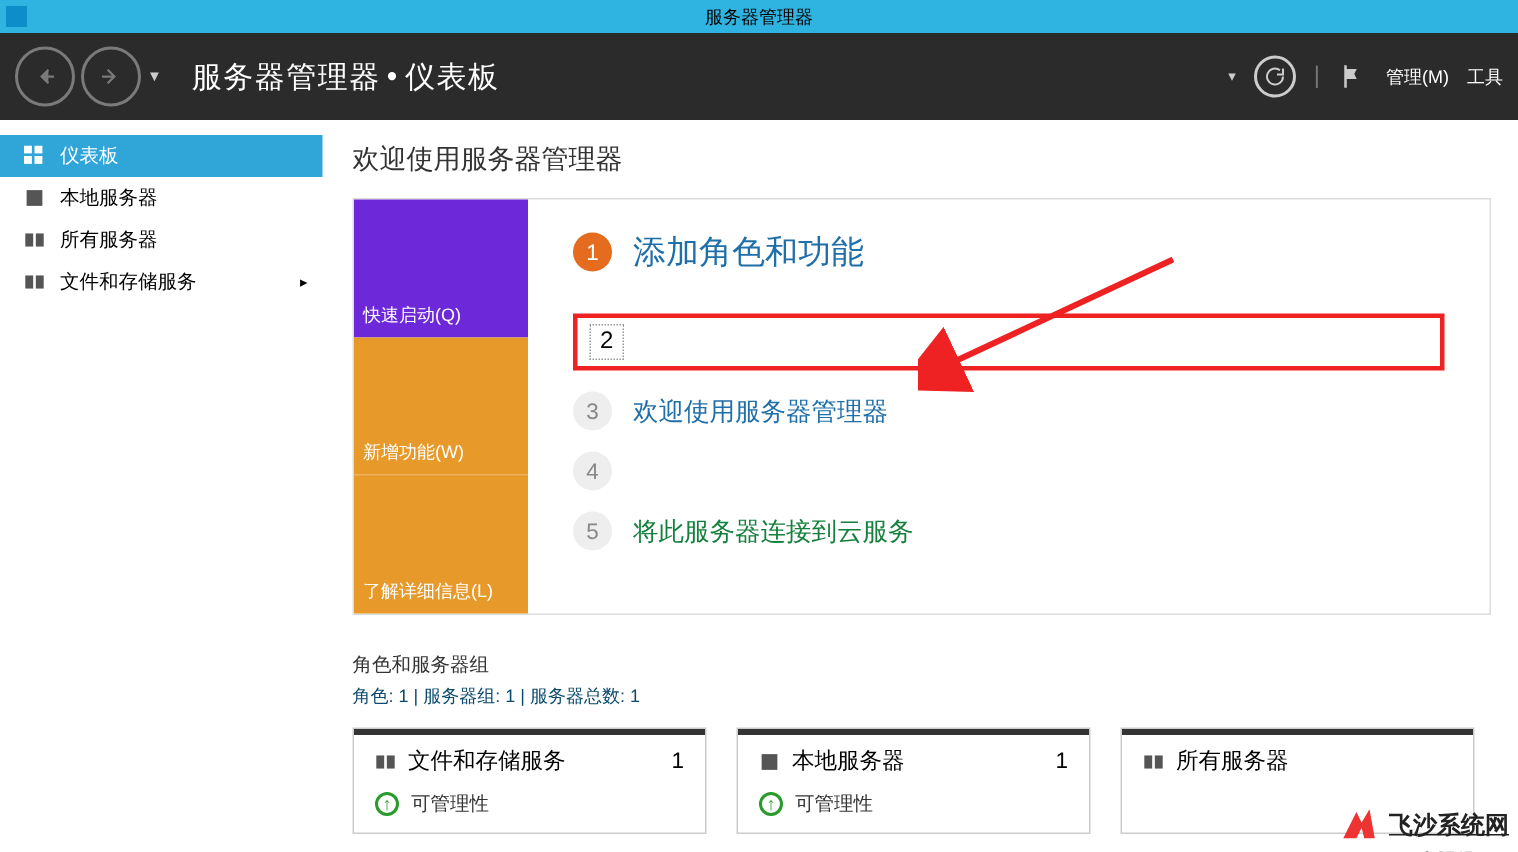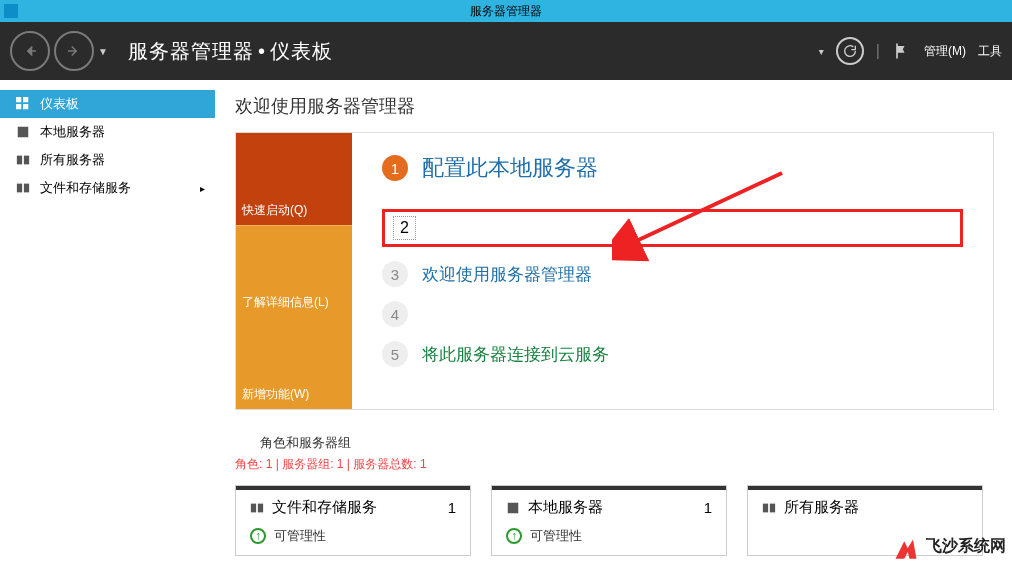--- a/index.html
+++ b/index.html
@@ -33,50 +33,50 @@
 .side-item .chev { margin-left: auto; margin-right: 10px; font-size: 10px; }
 .si-icon { width: 14px; height: 14px; display: inline-flex; }
 
 
 .main { flex: 1; padding: 14px 18px 0 20px; overflow: hidden; position: relative; }
 .welcome { font-size: 18px; color: #333; margin-bottom: 14px; }
 
 .quickpanel { display: flex; border: 1px solid #ddd; height: 278px; position: relative; }
 .quicktabs { width: 116px; display: flex; flex-direction: column; font-size: 12px; color: #fff; }
 .qt { flex: 1; display: flex; align-items: flex-end; padding: 6px; cursor: pointer; }
-.qt1 { background: #c2410c; align-items: flex-end; }
+.qt1 { background: #6d28d9; align-items: flex-end; }
 .qt2 { background: #e79a2a; }
 .qt3 { background: #e79a2a; border-top: 1px solid rgba(255,255,255,0.25); }
 .quickbody { flex: 1; padding: 20px 30px; position: relative; }
 .step { display: flex; align-items: center; gap: 14px; margin-bottom: 14px; }
 .step.first { margin-bottom: 26px; }
 .step .num { width: 26px; height:26px; border-radius:50%; display:flex; align-items:center; justify-content:center; font-size:15px; }
 .step.first .num { background:#e56b1f; color:#fff; }
 .step .num.grey { background:#eee; color:#888; }
 .step .link { color:#1f6fa8; font-size: 17px; cursor:pointer; }
 .step.first .link { font-size: 22px; }
 .step2box { border:3px solid #e22; padding:4px 8px; display:flex; align-items:center; gap:14px; }
 .step2box .inner { border:1px dotted #999; padding:2px 6px; display:flex; align-items:center; gap:14px; }
 
 
 .arrow { position:absolute; pointer-events:none; }
 
 
-.roles-title { margin-top: 24px; font-size: 13px; color:#333;margin-left:25px; }
-.roles-sub { font-size: 12px; color:#ef4444; margin-top:4px; }
+.roles-title { margin-top: 24px; font-size: 13px; color:#333; }
+.roles-sub { font-size: 12px; color:#0c4a6e; margin-top:4px; }
 .cards { display:flex; gap:20px; margin-top:12px; }
 .card { width:236px; border:1px solid #ccc; padding:10px 14px; }
 .card-top { border-top:4px solid #333; margin:-10px -14px 8px -14px; }
 .card-head { display:flex; align-items:center; gap:8px; font-size:15px; }
 .card-head .count { margin-left:auto; font-size:15px; }
 .card-row { display:flex; align-items:center; gap:8px; margin-top:10px; font-size:13px; color:#333; }
 .mg-icon { width:16px; height:16px; border:2px solid #2a9b2a; border-radius:50%; display:inline-flex; align-items:center; justify-content:center; color:#2a9b2a; font-size:12px; }
 
 
-.wm { position:absolute; right:6px; bottom:4px; display:flex; gap:6px; font-size:16px; font-weight:bold; color:#222; }
+.wm { position:absolute; right:6px; bottom:4px; display:flex; align-items:center; gap:6px; font-size:16px; font-weight:bold; color:#222;text-decoration:underline; }
 .wm .logo { width:28px; height:28px; }
 .wm .url { position:absolute; right:0; bottom:-14px; font-size:11px; color:#888; font-weight:normal;}
 </style>
 </head>
 <body>
 
 <div class="titlebar">
   <div class="app-icon"></div>
   <div class="title">服务器管理器</div>
 </div>
@@ -162,31 +162,31 @@
   </div>
 
   <div class="main">
     <div class="welcome">欢迎使用服务器管理器</div>
 
     <div class="quickpanel">
       <div class="quicktabs">
         <div class="qt qt1">
             <span>快速启动(Q)</span>
           </div>
+        <div class="qt qt2">
+            <span>新增功能(W)</span>
+          </div>
         <div class="qt qt3">
             <span>了解详细信息(L)</span>
-          </div>
-        <div class="qt qt2">
-            <span>新增功能(W)</span>
           </div>
       </div>
       <div class="quickbody">
         <div class="step first">
           <div class="num">1</div>
-          <div class="link">配置此本地服务器</div>
+          <div class="link">添加角色和功能</div>
         </div>
         <div class="step2box">
           <div class="inner">
             <div class="num grey">2</div>
           </div>
         </div>
         <div class="step" style="margin-top:14px;">
           <div class="num grey">3</div>
           <div class="link">欢迎使用服务器管理器</div>
         </div>

